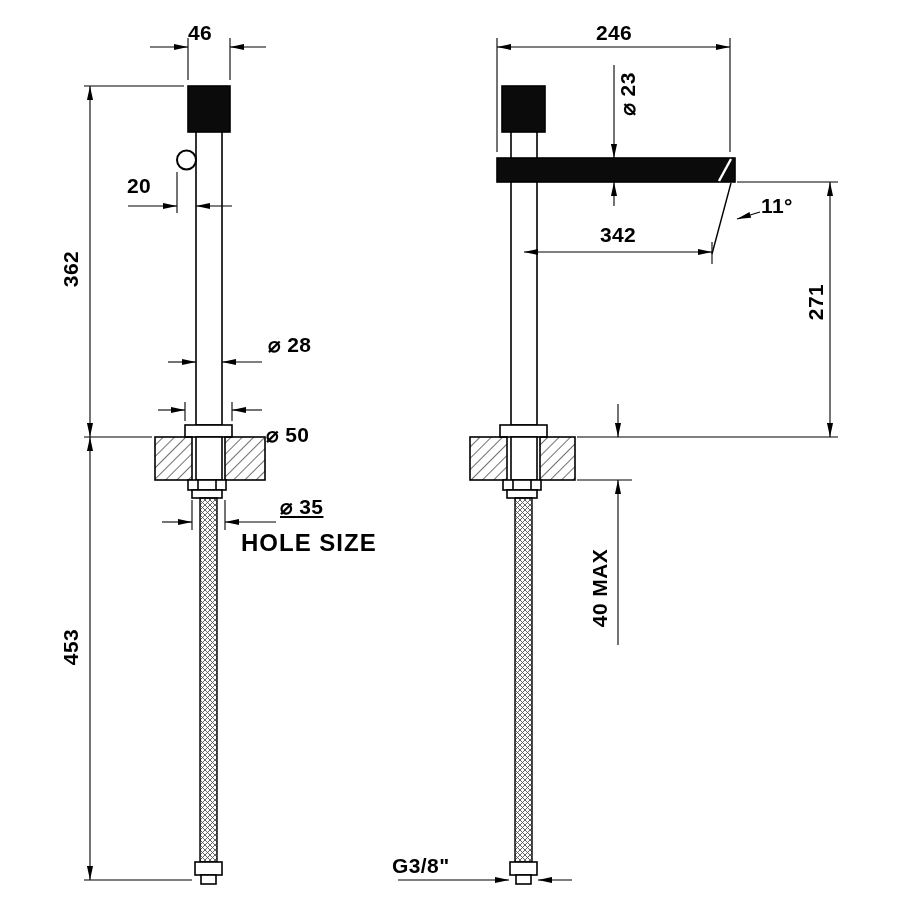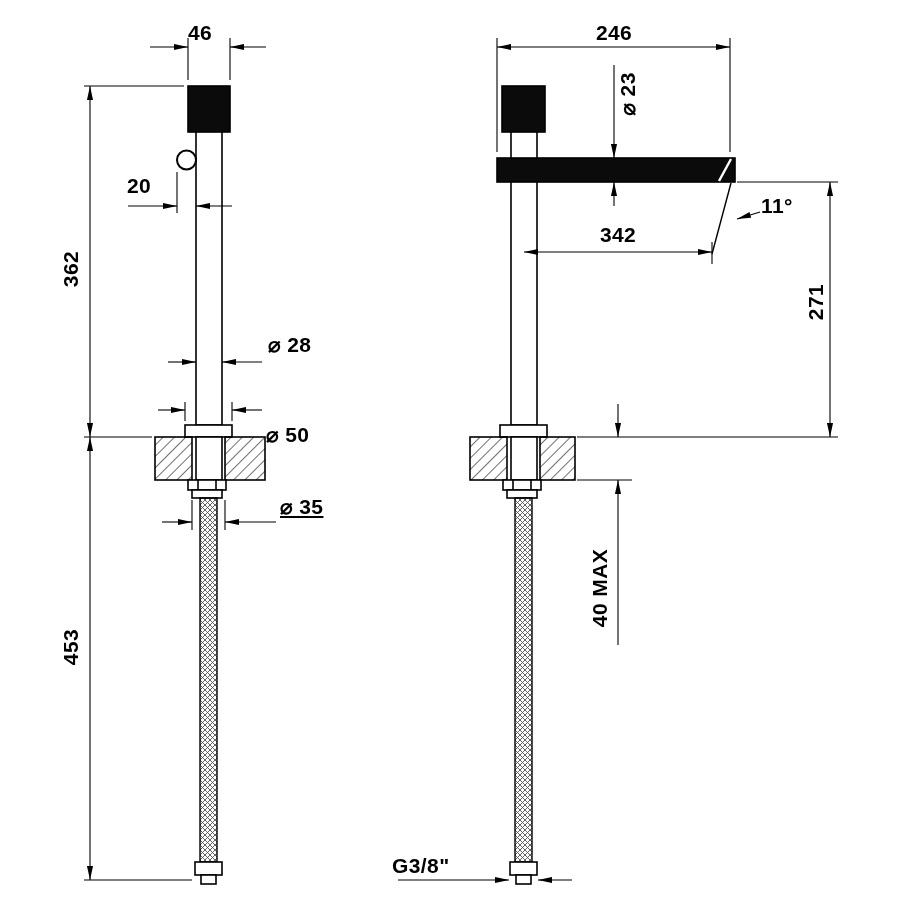--- a/index.html
+++ b/index.html
@@ -157,20 +157,21 @@
   <div class="dim-label centered" style="left:116px; top:174px; width:46px;">20</div>
 
   <div class="dim-label rot" style="left:36px; top:257px; width:70px;">362</div>
 
   <div class="dim-label" style="left:268px; top:333px;text-align:right;">⌀ 28</div>
 
   <div class="dim-label" style="left:266px; top:401px;margin-top:22px;">⌀ 50</div>
 
   <div class="dim-label" style="left:280px; top:495px;text-decoration:underline;">⌀ 35</div>
 
+  <div class="dim-label big" style="left:241px; top:529px;">HOLE SIZE</div>
 
   <div class="dim-label rot" style="left:36px; top:635px; width:70px;">453</div>
 
   <div class="dim-label centered" style="left:586px; top:21px; width:56px;">246</div>
 
   <div class="dim-label rot" style="left:593px; top:82px; width:70px;">⌀ 23</div>
 
   <div class="dim-label centered" style="left:590px; top:223px; width:56px;">342</div>
 
   <div class="dim-label" style="left:761px; top:194px;text-align:right;">11°</div>

